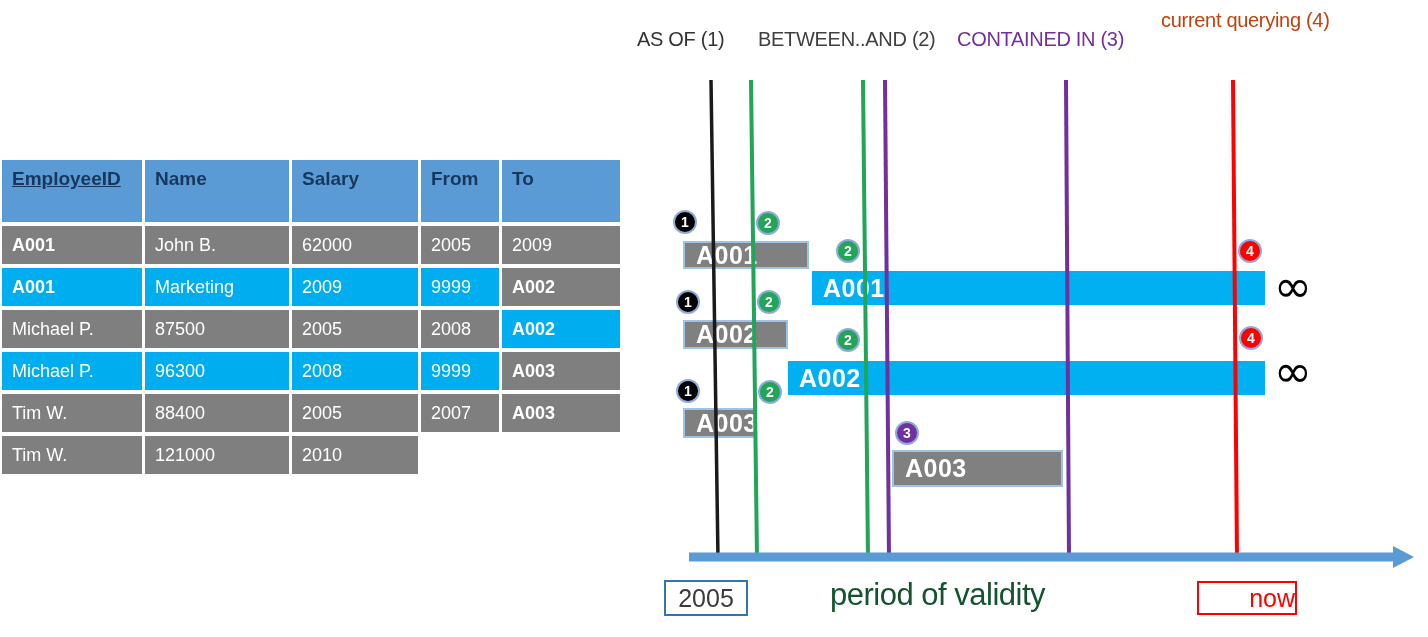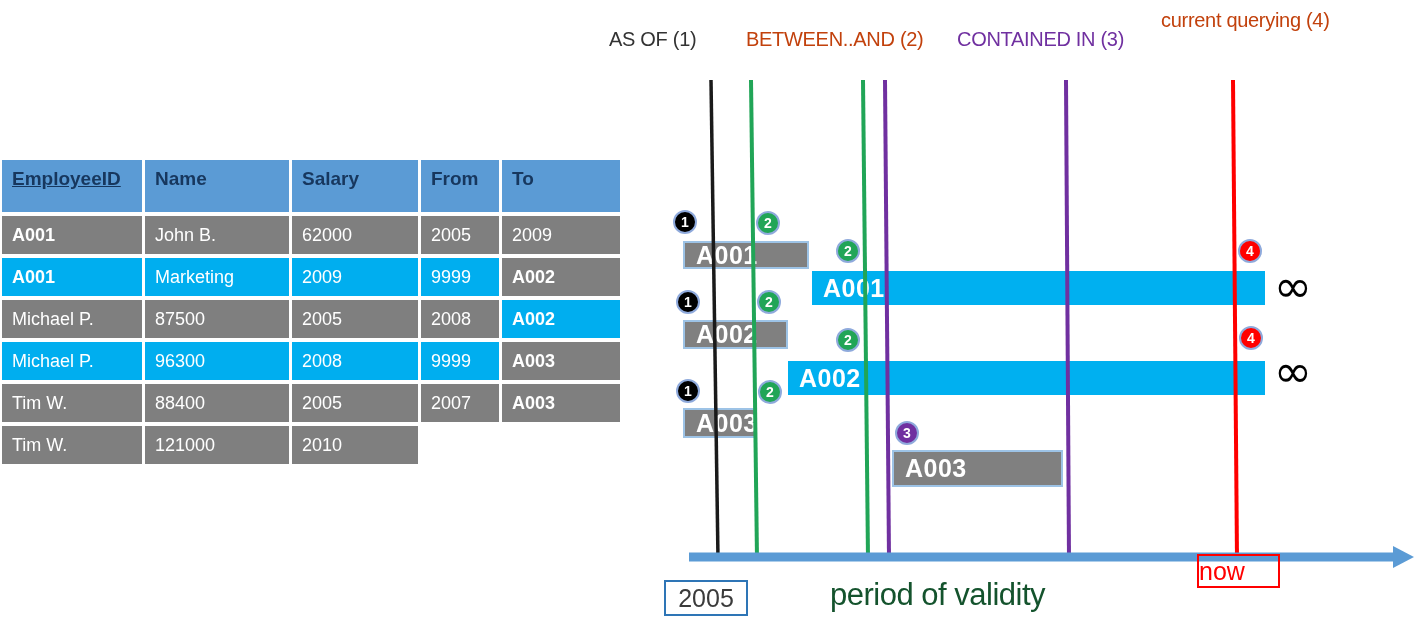--- a/index.html
+++ b/index.html
@@ -4,50 +4,50 @@
 <style>
   html,body{margin:0;padding:0;background:#fff;}
   .canvas{position:relative;width:1428px;height:637px;background:#ffffff;overflow:hidden;
           font-family:"Liberation Sans",sans-serif;}
 
   
   .emp-table{position:absolute;left:2px;top:160px;display:grid;
              grid-template-columns:140px 144px 126px 78px 118px;
              column-gap:3px;row-gap:4px;}
   .th{background:#5B9BD5;color:#17375E;font-weight:bold;font-size:19px;
-      height:52px;box-sizing:border-box;padding:8px 12px 0 10px;}
+      height:62px;box-sizing:border-box;padding:8px 12px 0 10px;}
   .th.u{text-decoration:underline;}
   .td{height:38px;box-sizing:border-box;display:flex;align-items:center;
       padding-left:10px;font-size:18px;color:#ffffff;}
   .td.gr{background:#7F7F7F;}
   .td.hl{background:#00AEEF;}
   .td.b{font-weight:bold;}
 
   
   .legend{position:absolute;font-size:20px;white-space:nowrap;letter-spacing:-0.3px;}
-  #lg-asof{left:609px;top:28px;}
+  #lg-asof{left:637px;top:28px;}
   #lg-between{left:746px;top:28px;}
   #lg-contained{left:957px;top:28px;}
   #lg-current{left:1161px;top:8px;line-height:24px;}
 
   
   #bars,#markers,#infs{position:absolute;left:0;top:0;}
   .bar{position:absolute;box-sizing:border-box;display:flex;align-items:center;
        padding-left:11px;color:#fff;font-weight:bold;font-size:25px;letter-spacing:0.5px;}
   .marker{position:absolute;width:20px;height:20px;border:2px solid #8FAADC;border-radius:50%;
           color:#fff;font-weight:bold;font-size:14px;line-height:20px;text-align:center;}
   .inf{position:absolute;width:56px;text-align:center;font-size:46px;line-height:46px;
        color:#000;font-family:"DejaVu Sans",sans-serif;}
   #diagram-svg{position:absolute;left:0;top:0;pointer-events:none;}
 
   
   .ybox{position:absolute;left:664px;top:580px;width:84px;height:36px;box-sizing:border-box;
         border:2px solid #2E75B6;color:#3b3b3b;font-size:25px;text-align:center;line-height:33px;}
-  .nowbox{position:absolute;left:1197px;top:554px;width:83px;height:34px;box-sizing:border-box;
-        border:2px solid currentColor;font-size:25px;text-align:left;line-height:31px;}
+  .nowbox{position:absolute;left:1197px;top:581px;width:100px;height:34px;box-sizing:border-box;
+        border:2px solid currentColor;font-size:25px;text-align:right;line-height:31px;}
   .axis-caption{position:absolute;left:830px;top:577px;font-size:31px;color:#14532d;
         letter-spacing:-0.5px;white-space:nowrap;}
 </style>
 </head>
 <body>
 
 <div class="canvas">
 
   <div class="emp-table" id="emp-table">
       <div class="th u">EmployeeID</div>
@@ -79,21 +79,21 @@
       <div class="td gr">88400</div>
       <div class="td gr">2005</div>
       <div class="td gr">2007</div>
       <div class="td gr b">A003</div>
       <div class="td gr">Tim W.</div>
       <div class="td gr">121000</div>
       <div class="td gr">2010</div>
     </div>
 
   <div class="legend" id="lg-asof" style="color: rgb(51, 51, 51);">AS OF (1)</div>
-  <div class="legend" id="lg-between" style="color: #c2410c;">BETWEEN..AND (2)</div>
+  <div class="legend" id="lg-between" style="color: #404040; margin-left: 12px;">BETWEEN..AND (2)</div>
   <div class="legend" id="lg-contained" style="color: rgb(112, 48, 160);">CONTAINED IN (3)</div>
   <div class="legend" id="lg-current" style="color: #c2410c;">
     <div>current querying (4)</div>
   </div>
 
   <div id="bars">
       <div class="bar" style="left: 683px; top: 241px; width: 126px; height: 28px; background: rgb(128, 128, 128); border: 2px solid rgb(157, 195, 230);">A001</div>
       <div class="bar" style="left: 812px; top: 271px; width: 453px; height: 34px; background: rgb(0, 176, 240);">A001</div>
       <div class="bar" style="left: 683px; top: 320px; width: 105px; height: 29px; background: rgb(128, 128, 128); border: 2px solid rgb(157, 195, 230);">A002</div>
       <div class="bar" style="left: 788px; top: 361px; width: 477px; height: 34px; background: rgb(0, 176, 240);">A002</div>

